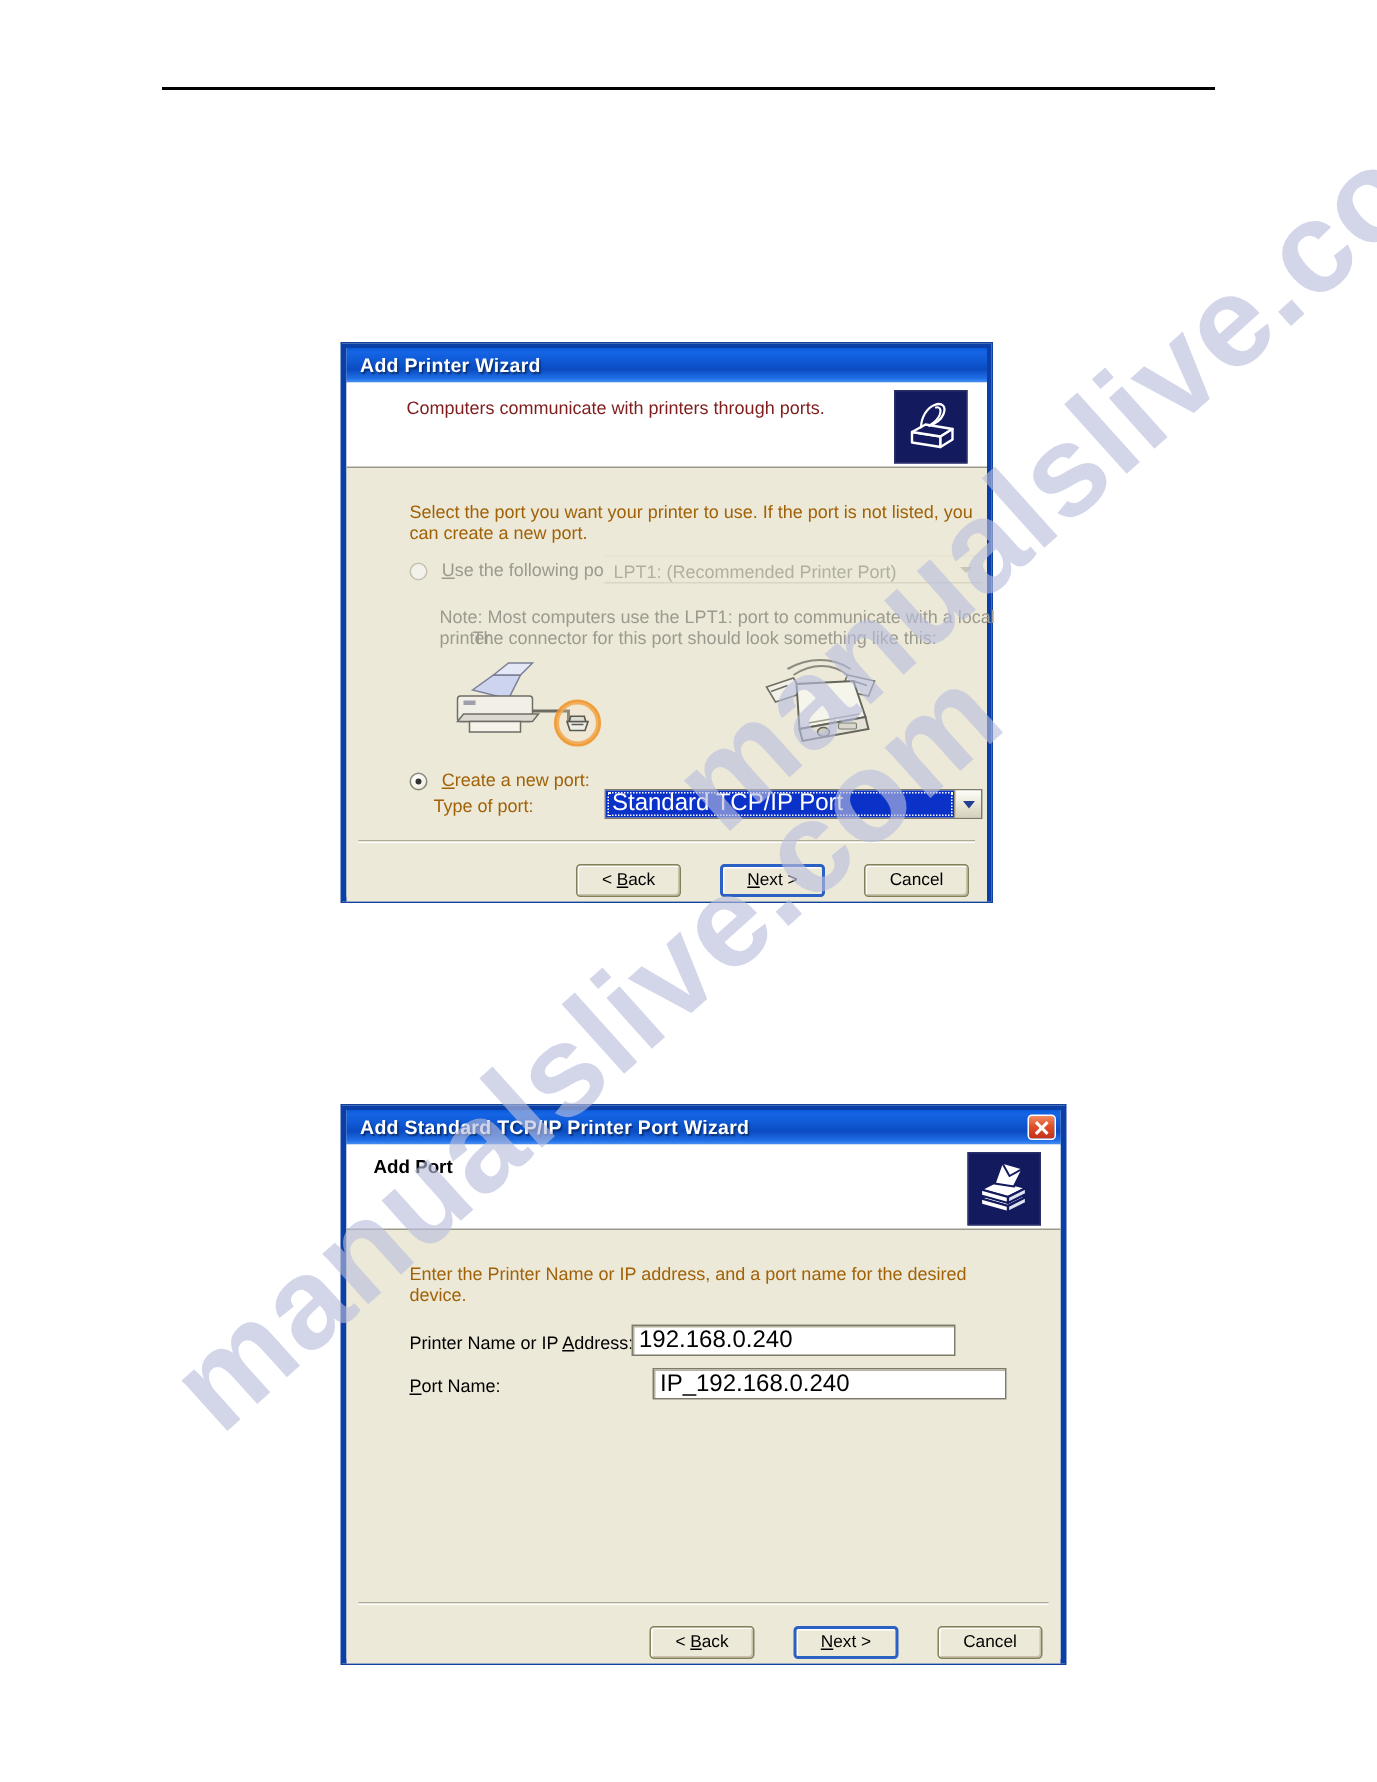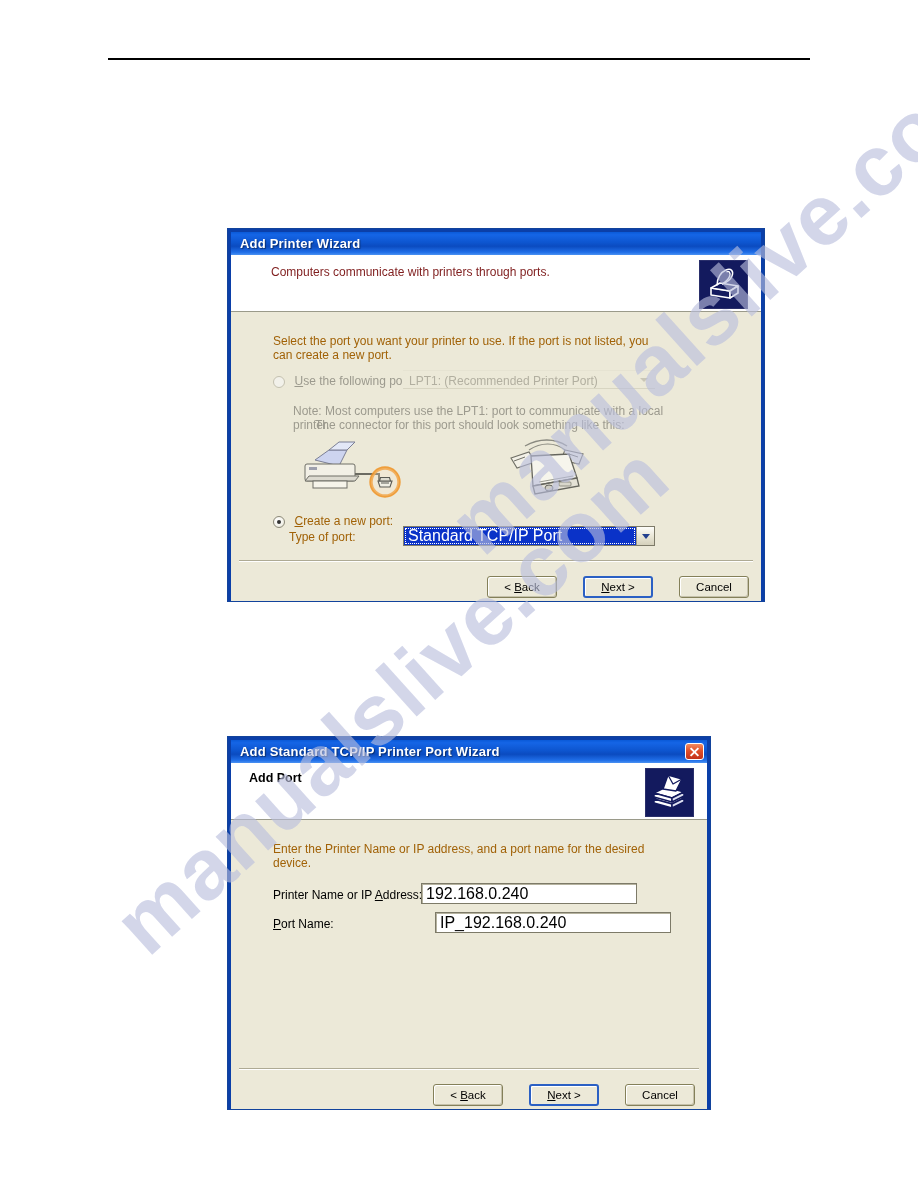--- a/index.html
+++ b/index.html
@@ -307,21 +307,21 @@
   .xp-label .u { text-decoration: underline; }
 
   
   .hicon-svg { display: block; }
 </style>
 </head>
 <body>
 
 <div class="page-rule"></div>
 
-<div class="xp-dialog" style="left:228px; top:229px; width:536px; height:372px;">
+<div class="xp-dialog" style="left:228px; top:229px; width:433px; height:372px;">
 
   <div class="xp-titlebar">
     <div class="xp-title">Add Printer Wizard</div>
   </div>
 
   <div class="xp-header">
     <div class="xp-header-sub">Computers communicate with printers through ports.</div>
     <div class="xp-header-icon">
       <svg class="hicon-svg" width="45" height="45" viewBox="0 0 45 45">
         <g fill="none" stroke="#ffffff" stroke-width="1.6" stroke-linejoin="round">

